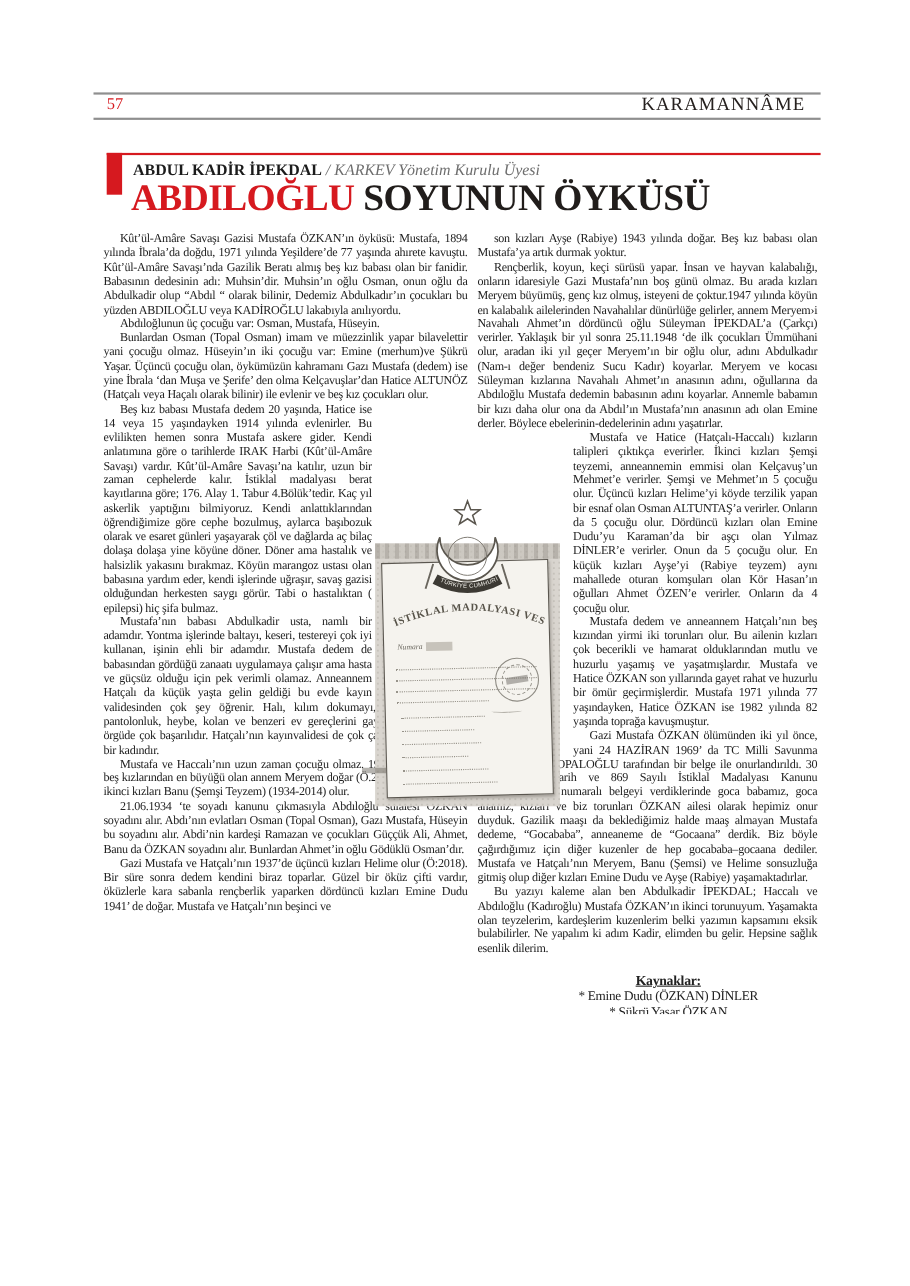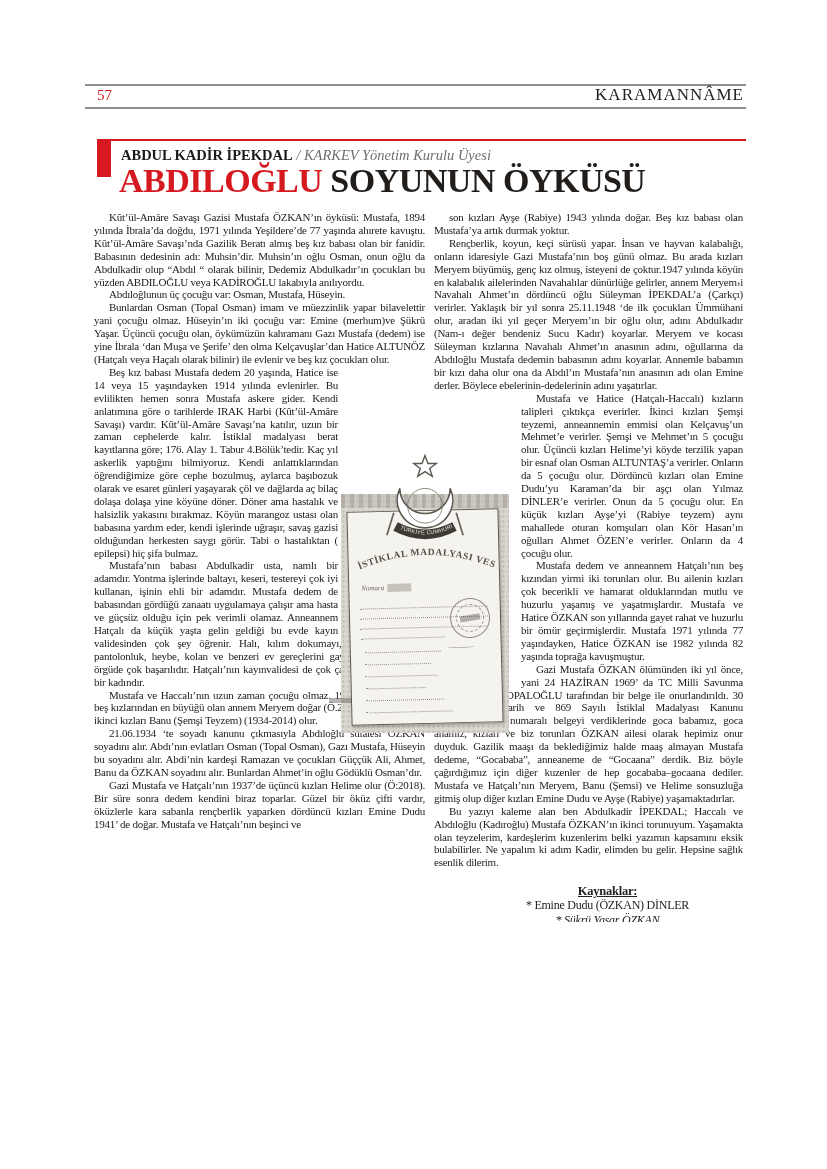--- a/index.html
+++ b/index.html
@@ -10,21 +10,21 @@
     background: #fff;
     font-family: "Liberation Serif", serif;
     color: #1c1c1c;
     overflow: hidden;
   }
   
   .hrule { position: absolute; left: 85px; width: 661px; height: 2px; background: #8f8f8f; }
   .hrule.top { top: 84px; }
   .hrule.bot { top: 107px; }
   .page-num { position: absolute; left: 97px; top: 87px; font-size: 15px; color: #d6191f; }
-  .journal { position: absolute; right: 83px; top: 85px; font-size: 17px; letter-spacing: 1px; color: #26211f; }
+  .journal { position: absolute; right: 95px; top: 85px; font-size: 17px; letter-spacing: 1px; color: #26211f; }
   
   .redline { position: absolute; left: 97px; top: 139px; width: 649px; height: 2px; background: #d6191f; }
   .redblock { position: absolute; left: 97px; top: 139px; width: 14px; height: 38px; background: #d6191f; }
   .byline { position: absolute; left: 121px; top: 147px; font-size: 14.5px; white-space: nowrap; }
   .byline .author { font-weight: bold; color: #1b1b1b; }
   .byline .role { font-style: italic; color: #6e6e6e; }
   .title { position: absolute; left: 119px; top: 162px; font-size: 34px; font-weight: bold; letter-spacing: -0.5px; white-space: nowrap; }
   .title .hl { color: #d6191f; }
   .title .rest { color: #211d1b; }
   
@@ -32,21 +32,21 @@
   .col { text-align: justify; font-size: 11px; line-height: 12.9px; letter-spacing: -0.25px; color: #222; }
   .col-left { width: 331px; }
   .col-right { width: 309px; }
   .col p { margin: 0; text-indent: 15px; }
   .wrap-r { float: right; width: 80px; height: 265px; margin-left: 7px; }
   .wrap-l { float: left; width: 80px; height: 285px; margin-right: 7px; }
   
   .sources { margin-top: 16px; padding-left: 38px; text-align: center; }
   .sources .src-head { font-weight: bold; text-decoration: underline; font-size: 12.5px; }
   .sources .src-item { font-size: 12px; line-height: 14.5px; }
-  .sources .src-item.it { font-style: italic; }
+  .sources .src-item.it { }
   
   .cert { position: absolute; left: 341px; top: 452px; width: 168px; height: 283px; }
   .cert .scanbg {
     position: absolute; left: 0; top: 42px; width: 168px; height: 239px;
     background-color: #d9d5cf;
     background-image: radial-gradient(#c6c2bb 1px, transparent 1.2px);
     background-size: 5px 5px;
   }
   .cert .scanbg::before {
     content: ""; position: absolute; left: 0; top: 0; width: 100%; height: 14px;

